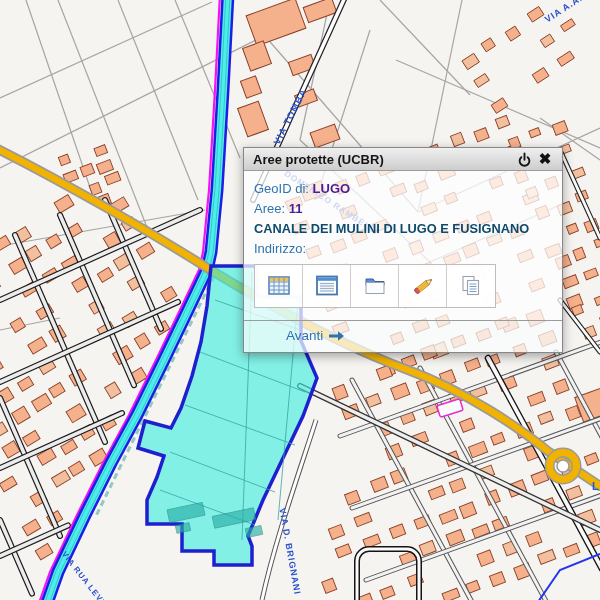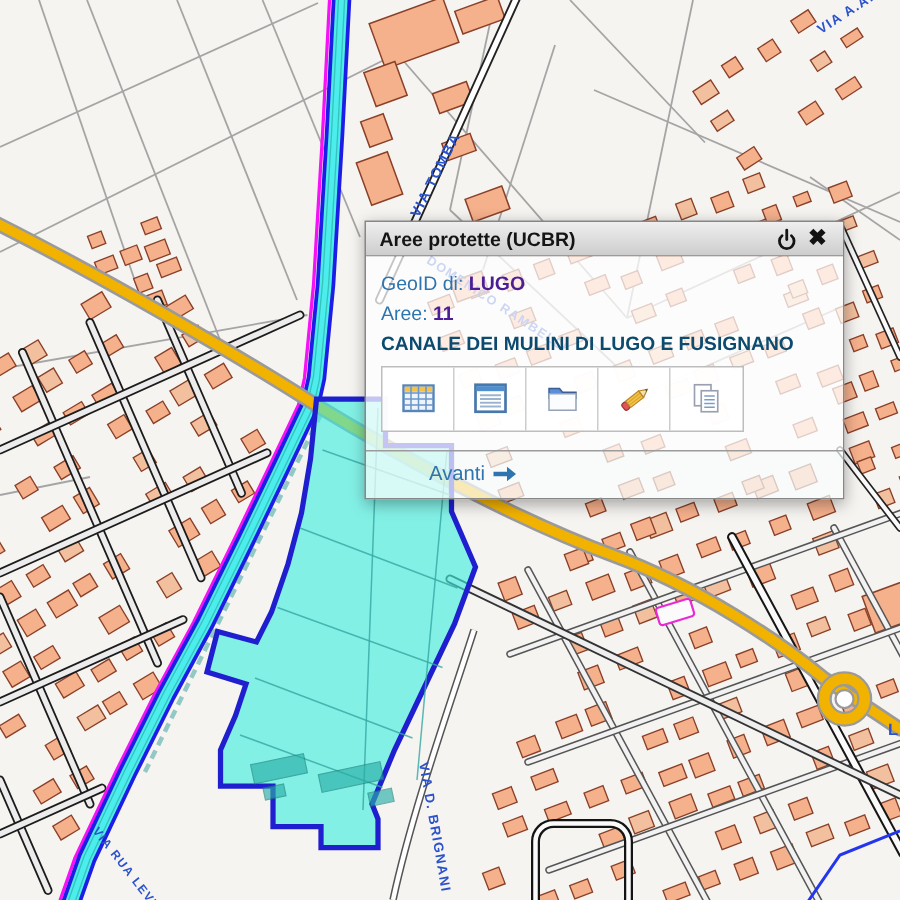--- a/index.html
+++ b/index.html
@@ -422,20 +422,21 @@
       </button>
       <button class="hdr-btn">
         <span class="close-x">✖</span>
       </button>
     </div>
 
     <div class="popup-body">
       <div class="frow"><span class="lbl">GeoID di:</span> <span class="val">LUGO</span></div>
       <div class="frow"><span class="lbl">Aree:</span> <span class="val">11</span></div>
       <div class="frow name">CANALE DEI MULINI DI LUGO E FUSIGNANO</div>
+      <div class="frow"><span class="lbl">Indirizzo:</span> <span class="val"></span></div>
 
       <div class="toolbar">
         <button class="tool">
           <svg width="26" height="24" viewBox="0 0 26 24">
             <rect x="3" y="3" width="20" height="17" fill="#eef4fb" stroke="#5585bb" stroke-width="1.6"></rect>
             <rect x="3.8" y="3.8" width="18.4" height="3.4" fill="#f6c14a"></rect>
             <g stroke="#6a96c8" stroke-width="1">
               <line x1="8" y1="3.5" x2="8" y2="19.5"></line>
                 <line x1="13" y1="3.5" x2="13" y2="19.5"></line>
                 <line x1="18" y1="3.5" x2="18" y2="19.5"></line>

